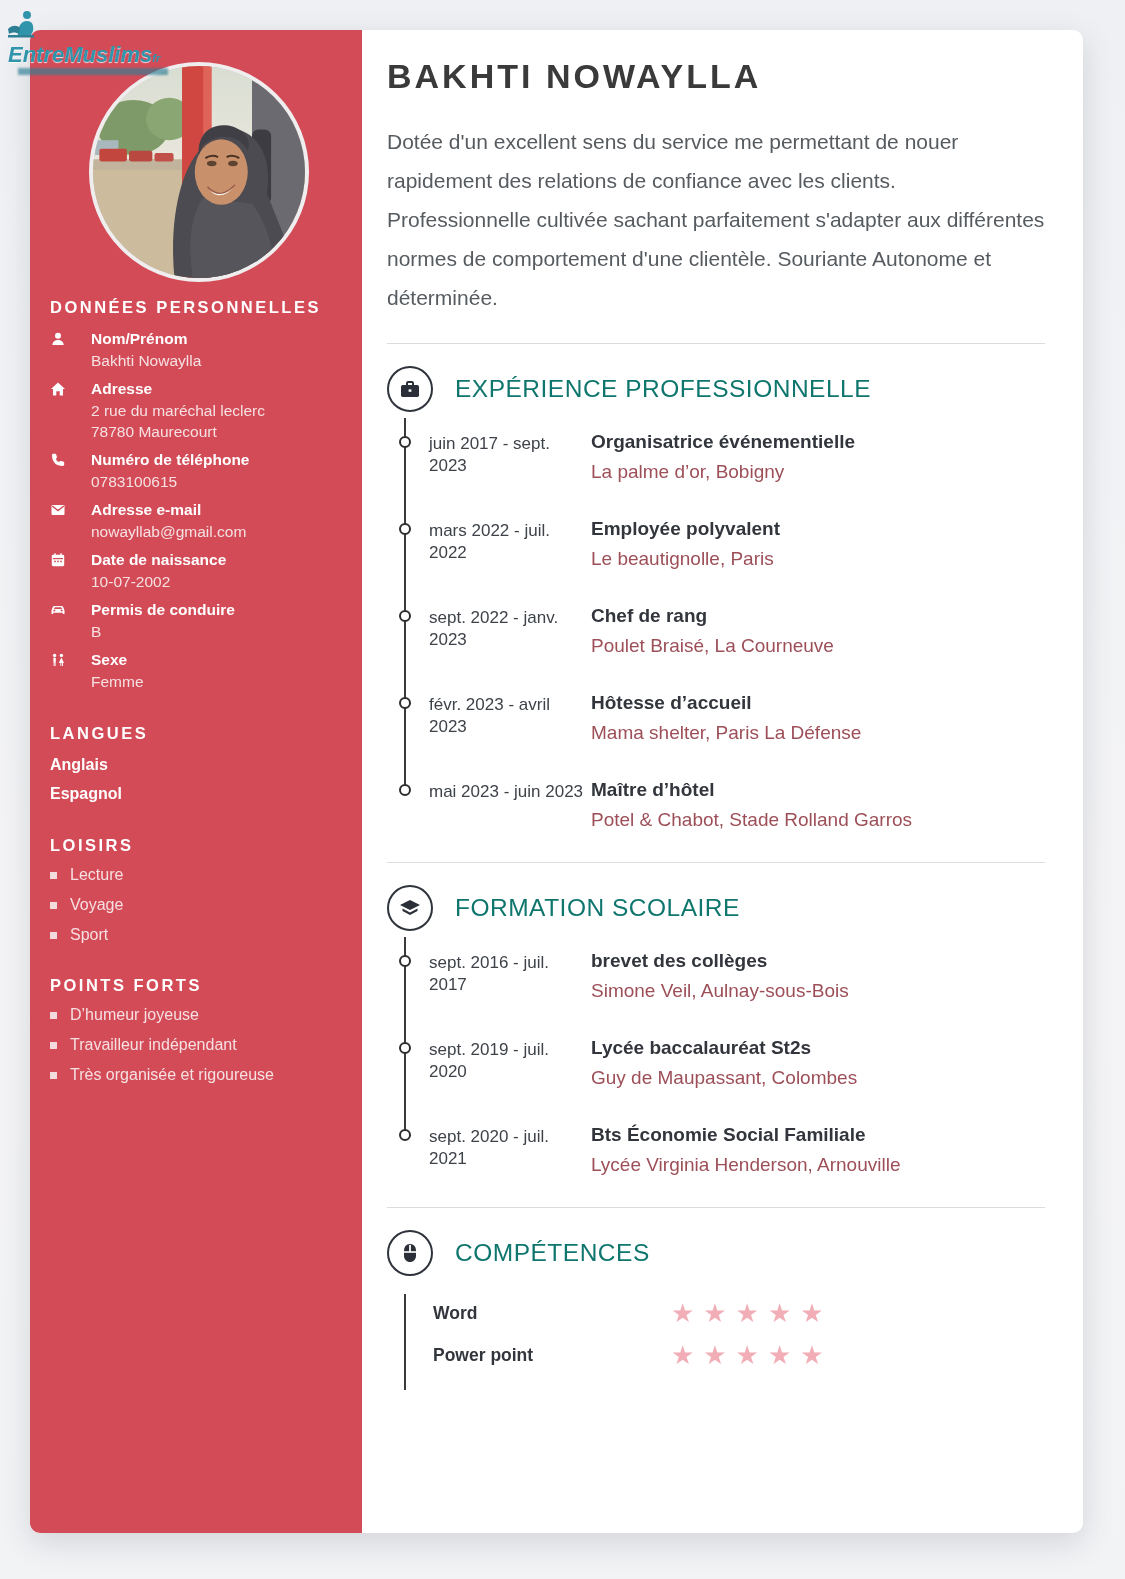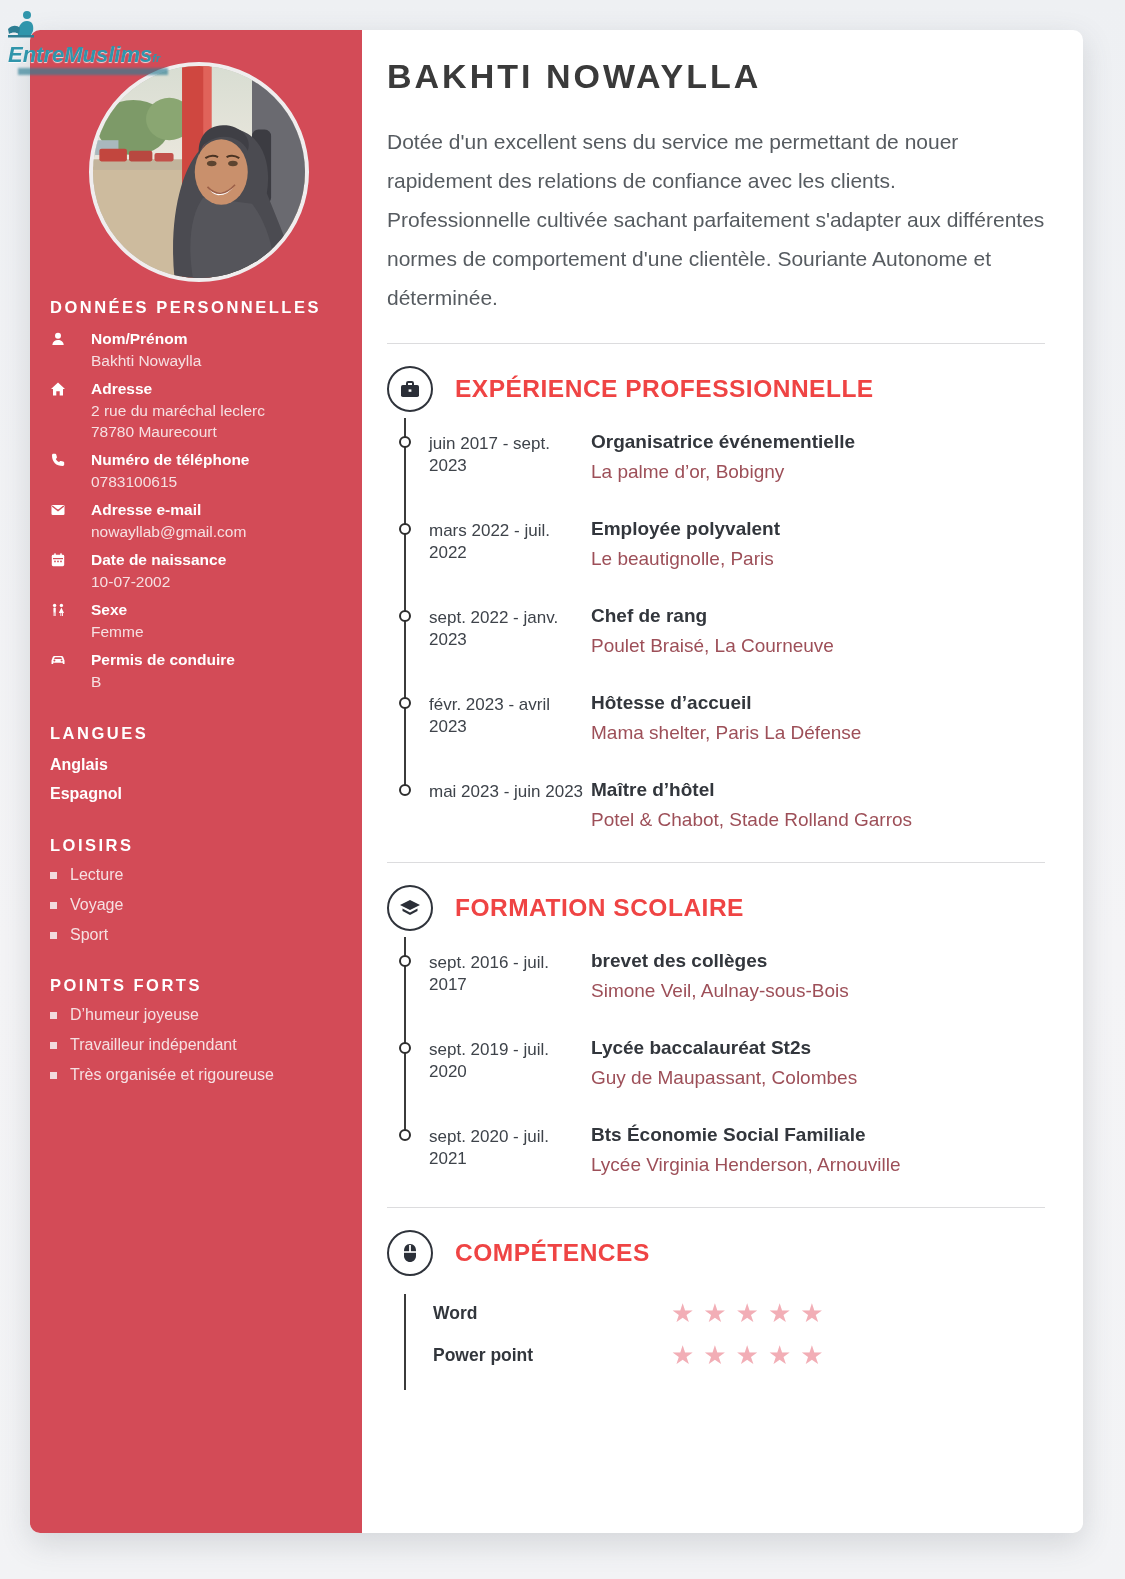--- a/index.html
+++ b/index.html
@@ -46,21 +46,21 @@
   .name{font-size:34px;font-weight:bold;letter-spacing:3px;color:#3a3a3a;margin:0 0 26px;line-height:40px;}
   .summary{font-size:21px;line-height:39px;color:#565b60;margin:0 0 26px;}
   .sec{border-top:1px solid #dcdcde;padding-top:22px;}
   .sec-head{display:flex;align-items:center;margin-bottom:18px;}
   .sec-icon{
     width:46px;height:46px;border-radius:50%;border:2px solid #2f333b;
     display:flex;align-items:center;justify-content:center;flex-shrink:0;
     box-sizing:border-box;background:#fff;
   }
   .sec-icon svg{width:24px;height:24px;display:block;}
-  .sec-title{font-size:24.5px;font-weight:bold;color:#ef4444;margin:0 0 0 22px;letter-spacing:.5px;}
+  .sec-title{font-size:24.5px;font-weight:normal;color:#0f766e;margin:0 0 0 22px;letter-spacing:.5px;}
   .timeline{position:relative;display:flex;flex-direction:column;gap:33px;margin:14px 0 30px;}
   .tl-line{position:absolute;left:17px;top:-12px;bottom:44px;width:2px;background:#3b3b3b;}
   .entry{position:relative;padding-left:42px;display:flex;}
   .dot{
     position:absolute;left:12px;top:6px;width:8px;height:8px;border-radius:50%;
     background:#fff;border:2px solid #2d2d2d;z-index:1;
   }
   .date{width:162px;flex-shrink:0;font-size:17px;color:#3e434a;padding-top:3px;line-height:22px;}
   .role{font-size:19px;font-weight:bold;color:#32363c;line-height:24px;margin-bottom:6px;}
   .place{font-size:19px;color:#9d4f58;line-height:24px;}
@@ -208,50 +208,50 @@
     <span class="ci-body">
       <div class="ci-label">Date de naissance</div>
       <div>
               <div class="ci-line">10-07-2002</div>
             </div>
     </span>
   </div>
         <div class="contact-item">
     <span class="ci-icon">
             <svg viewBox="0 0 16 16">
+              <path d="M1.5 8.5 L2.6 5.4 C2.9 4.6 3.6 4 4.5 4 H11.5 C12.4 4 13.1 4.6 13.4 5.4 L14.5 8.5 V12 H12.8 V10.8 H3.2 V12 H1.5 Z" fill="#fff"></path>
+              <circle cx="4.4" cy="8.6" r="1" fill="#d34b57"></circle>
+              <circle cx="11.6" cy="8.6" r="1" fill="#d34b57"></circle>
+              <path d="M4 7 L4.8 5.2 H11.2 L12 7 Z" fill="#d34b57"></path>
+            </svg>
+          </span>
+    <span class="ci-body">
+      <div class="ci-label">Permis de conduire</div>
+      <div>
+              <div class="ci-line">B</div>
+            </div>
+    </span>
+  </div>
+        <div class="contact-item">
+    <span class="ci-icon">
+            <svg viewBox="0 0 16 16">
               <circle cx="4.6" cy="3.4" r="1.7" fill="#fff"></circle>
               <rect x="3.4" y="5.6" width="2.4" height="5" rx="1" fill="#fff"></rect>
               <rect x="3.6" y="10" width="0.9" height="4" fill="#fff"></rect>
               <rect x="4.7" y="10" width="0.9" height="4" fill="#fff"></rect>
               <circle cx="11.4" cy="3.4" r="1.7" fill="#fff"></circle>
               <path d="M11.4 5.4 L14 11 H8.8 Z" fill="#fff"></path>
               <rect x="10.4" y="11" width="0.9" height="3" fill="#fff"></rect>
               <rect x="12" y="11" width="0.9" height="3" fill="#fff"></rect>
             </svg>
           </span>
     <span class="ci-body">
       <div class="ci-label">Sexe</div>
       <div>
               <div class="ci-line">Femme</div>
-            </div>
-    </span>
-  </div>
-        <div class="contact-item">
-    <span class="ci-icon">
-            <svg viewBox="0 0 16 16">
-              <path d="M1.5 8.5 L2.6 5.4 C2.9 4.6 3.6 4 4.5 4 H11.5 C12.4 4 13.1 4.6 13.4 5.4 L14.5 8.5 V12 H12.8 V10.8 H3.2 V12 H1.5 Z" fill="#fff"></path>
-              <circle cx="4.4" cy="8.6" r="1" fill="#d34b57"></circle>
-              <circle cx="11.6" cy="8.6" r="1" fill="#d34b57"></circle>
-              <path d="M4 7 L4.8 5.2 H11.2 L12 7 Z" fill="#d34b57"></path>
-            </svg>
-          </span>
-    <span class="ci-body">
-      <div class="ci-label">Permis de conduire</div>
-      <div>
-              <div class="ci-line">B</div>
             </div>
     </span>
   </div>
       </div>
 
     <h2 class="side-h2">LANGUES</h2>
     <ul class="lang-list">
         <li class="lang-item">Anglais</li>
         <li class="lang-item">Espagnol</li>
       </ul>

